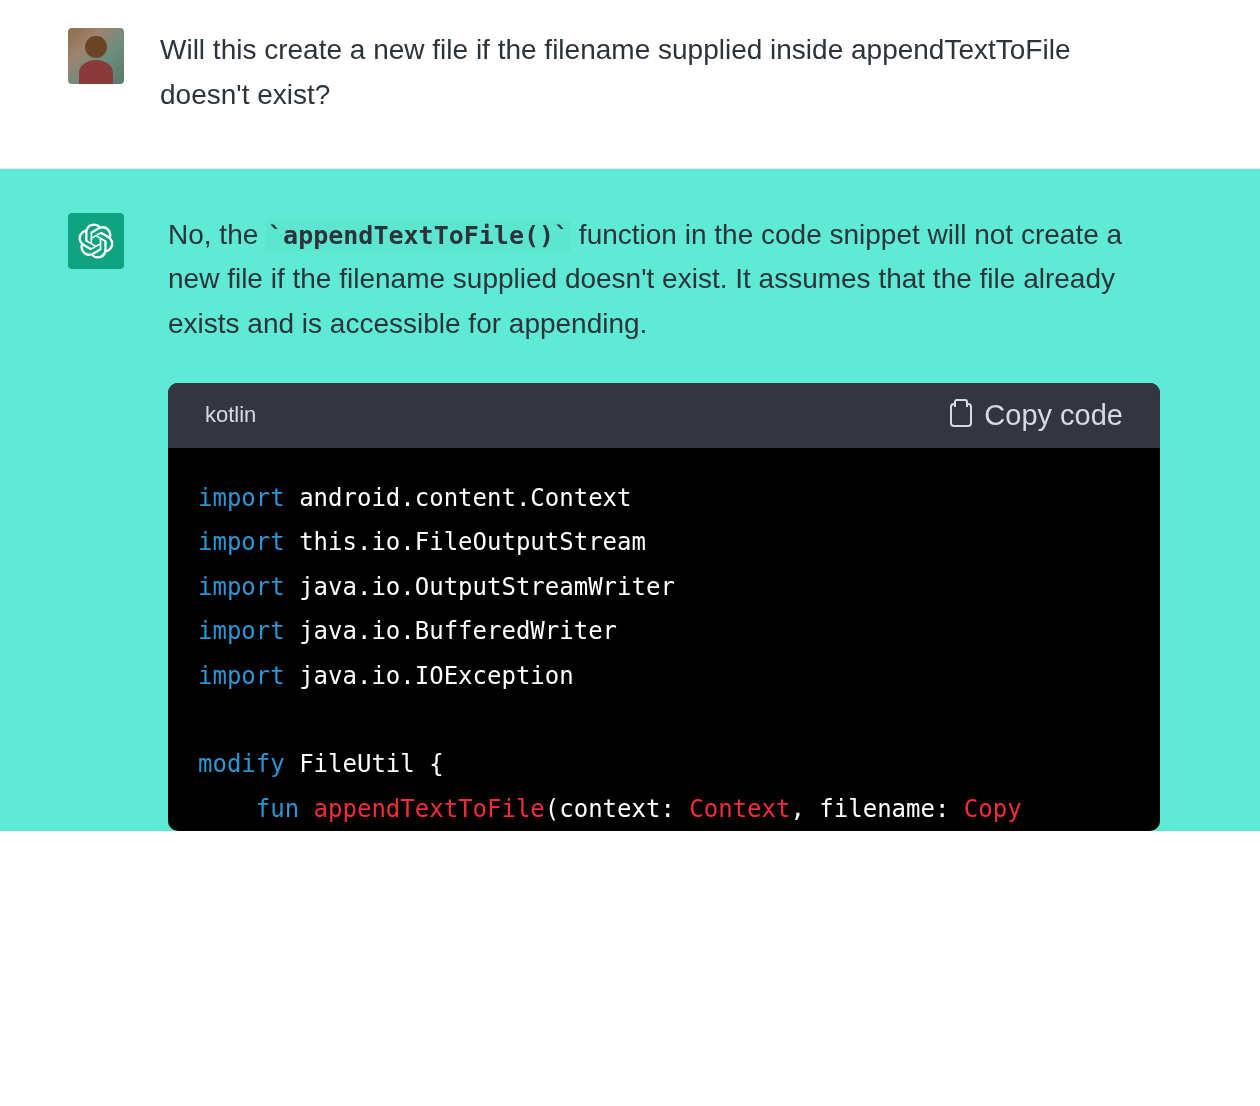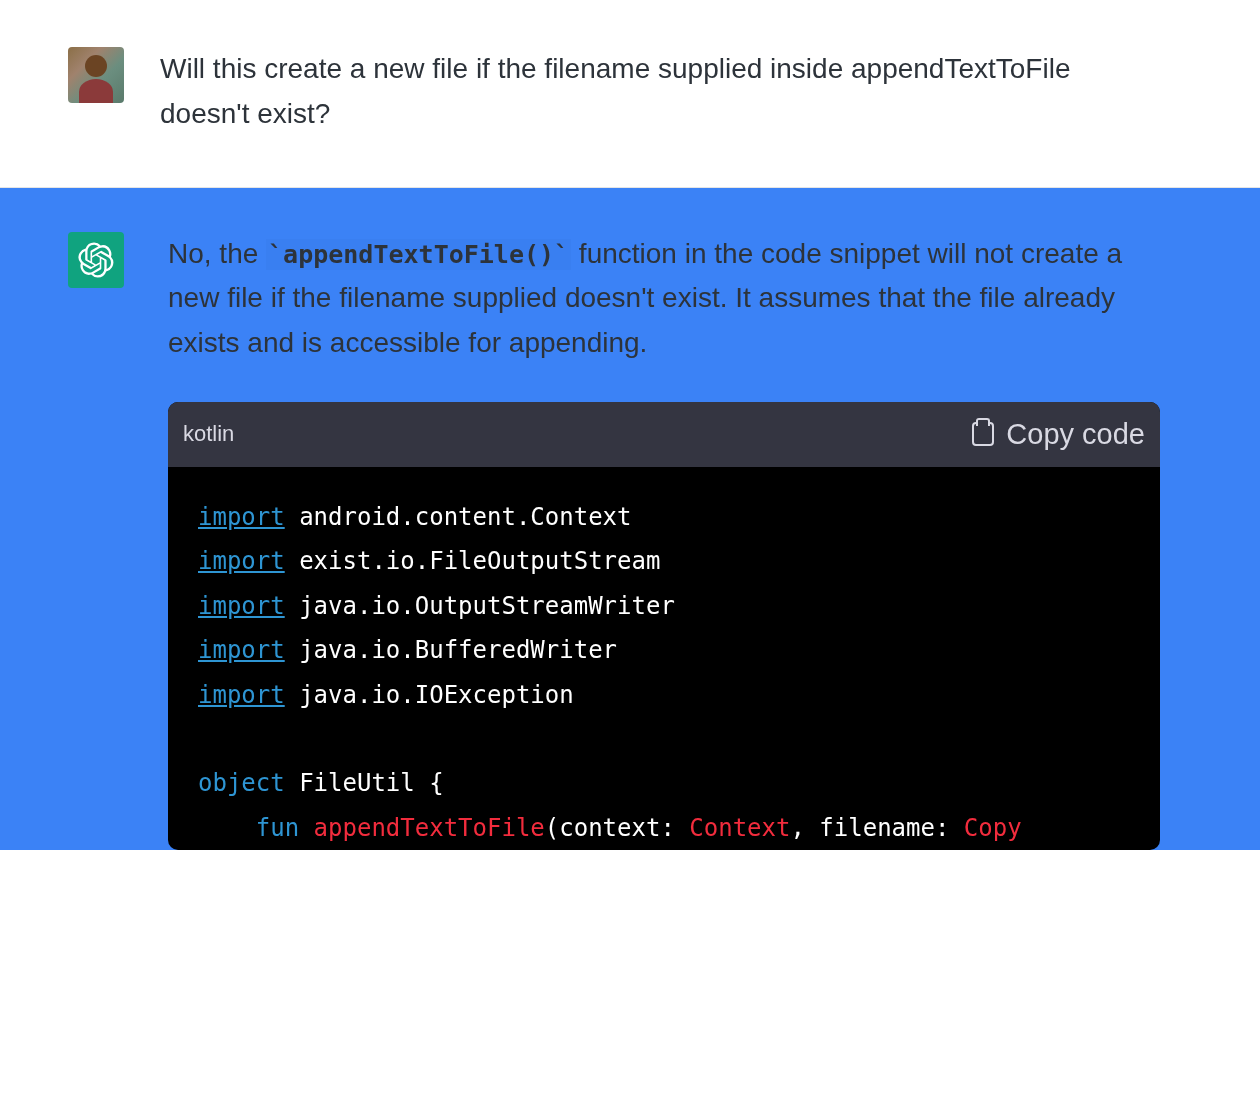--- a/index.html
+++ b/index.html
@@ -14,25 +14,25 @@
       width: 1260px;
       overflow-x: hidden;
     }
     .message-row {
       display: flex;
       padding: 24px 0;
       gap: 24px;
     }
     .user-row {
       background: #ffffff;
-      padding: 47px 100px 50px 68px;
+      padding: 28px 100px 50px 68px;
       gap: 16px;
     }
     .assistant-row {
-      background: #3b82f6;
+      background: #5eead4;
       border-top: 1px solid #e5e5e5;
       padding: 44px 100px 0 68px;
     }
     .avatar-col {
       flex-shrink: 0;
       width: 56px;
     }
     .avatar-user {
       width: 56px;
       height: 56px;
@@ -102,21 +102,21 @@
       background: #000000;
       border-radius: 10px;
       overflow: hidden;
       margin-top: 12px;
     }
     .code-header {
       background: #343541;
       display: flex;
       justify-content: space-between;
       align-items: center;
-      padding: 16px 15px;
+      padding: 16px 37px;
       color: #d9d9e3;
       font-size: 22px;
     }
     .copy-button {
       display: flex;
       align-items: center;
       gap: 12px;
       color: #d9d9e3;
       cursor: pointer;
       font-size: 29px;
@@ -142,21 +142,21 @@
       background: #343541;
     }
     .code-content {
       padding: 28px 30px 0 30px;
       font-family: "SF Mono", Monaco, Menlo, Consolas, monospace;
       font-size: 24px;
       line-height: 1.85;
       white-space: pre;
       overflow-x: hidden;
     }
-    .tok-keyword { color: #2e95d3; text-decoration: underline; }
+    .tok-keyword { color: #2e95d3; }
     .tok-string-pkg { color: #ffffff; }
     .tok-object { color: #2e95d3; }
     .tok-fun { color: #2e95d3; }
     .tok-funname { color: #f22c3d; }
     .tok-type { color: #f22c3d; }
     .tok-plain { color: #ffffff; }
     .tok-name { color: #ffffff; margin-top: 30px; }
   </style>
 </head>
 <body>
@@ -185,22 +185,22 @@
 
     <div class="code-block">
       <div class="code-header">
         <span>kotlin</span>
         <div class="copy-button">
           <span class="clipboard-icon"></span>
           <span>Copy code</span>
         </div>
       </div>
       <div class="code-content"><span class="tok-keyword">import</span><span class="tok-string-pkg"> android.content.Context</span>
-<span class="tok-keyword">import</span><span class="tok-string-pkg"> exist.io.FileOutputStream</span>
+<span class="tok-keyword">import</span><span class="tok-string-pkg"> this.io.FileOutputStream</span>
 <span class="tok-keyword">import</span><span class="tok-string-pkg"> java.io.OutputStreamWriter</span>
 <span class="tok-keyword">import</span><span class="tok-string-pkg"> java.io.BufferedWriter</span>
 <span class="tok-keyword">import</span><span class="tok-string-pkg"> java.io.IOException</span>
 
-<span class="tok-object">object</span><span class="tok-name"> FileUtil {</span>
+<span class="tok-object">modify</span><span class="tok-name"> FileUtil {</span>
     <span class="tok-fun">fun</span> <span class="tok-funname">appendTextToFile</span><span class="tok-plain">(context: </span><span class="tok-type">Context</span><span class="tok-plain">, filename: </span><span class="tok-type">Copy</span></div>
     </div>
   </div>
 </div>
 
 </body></html>

